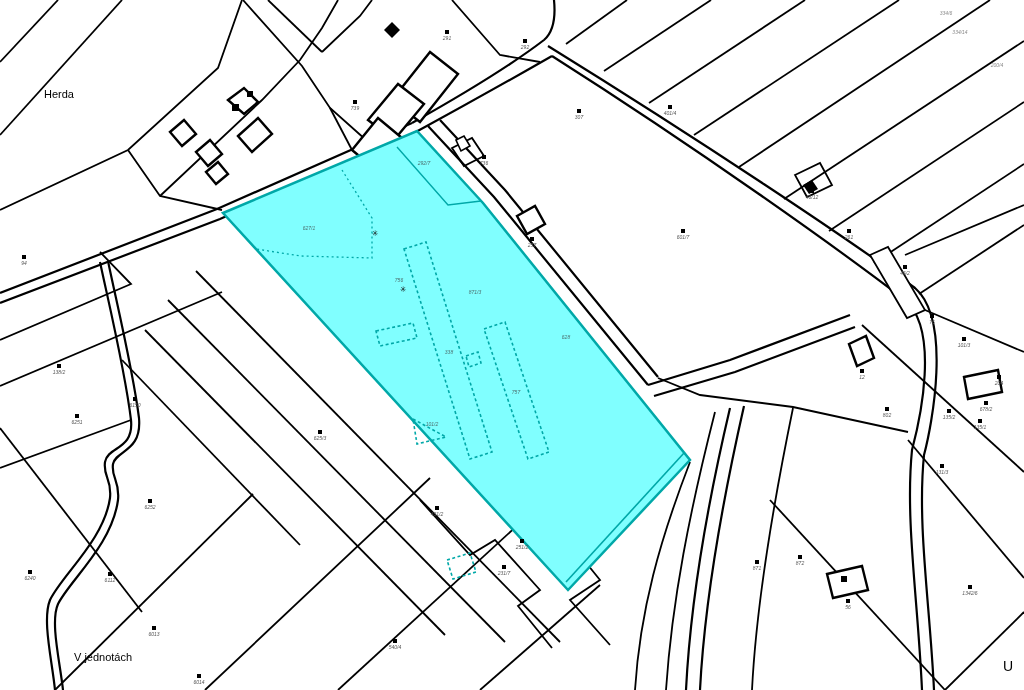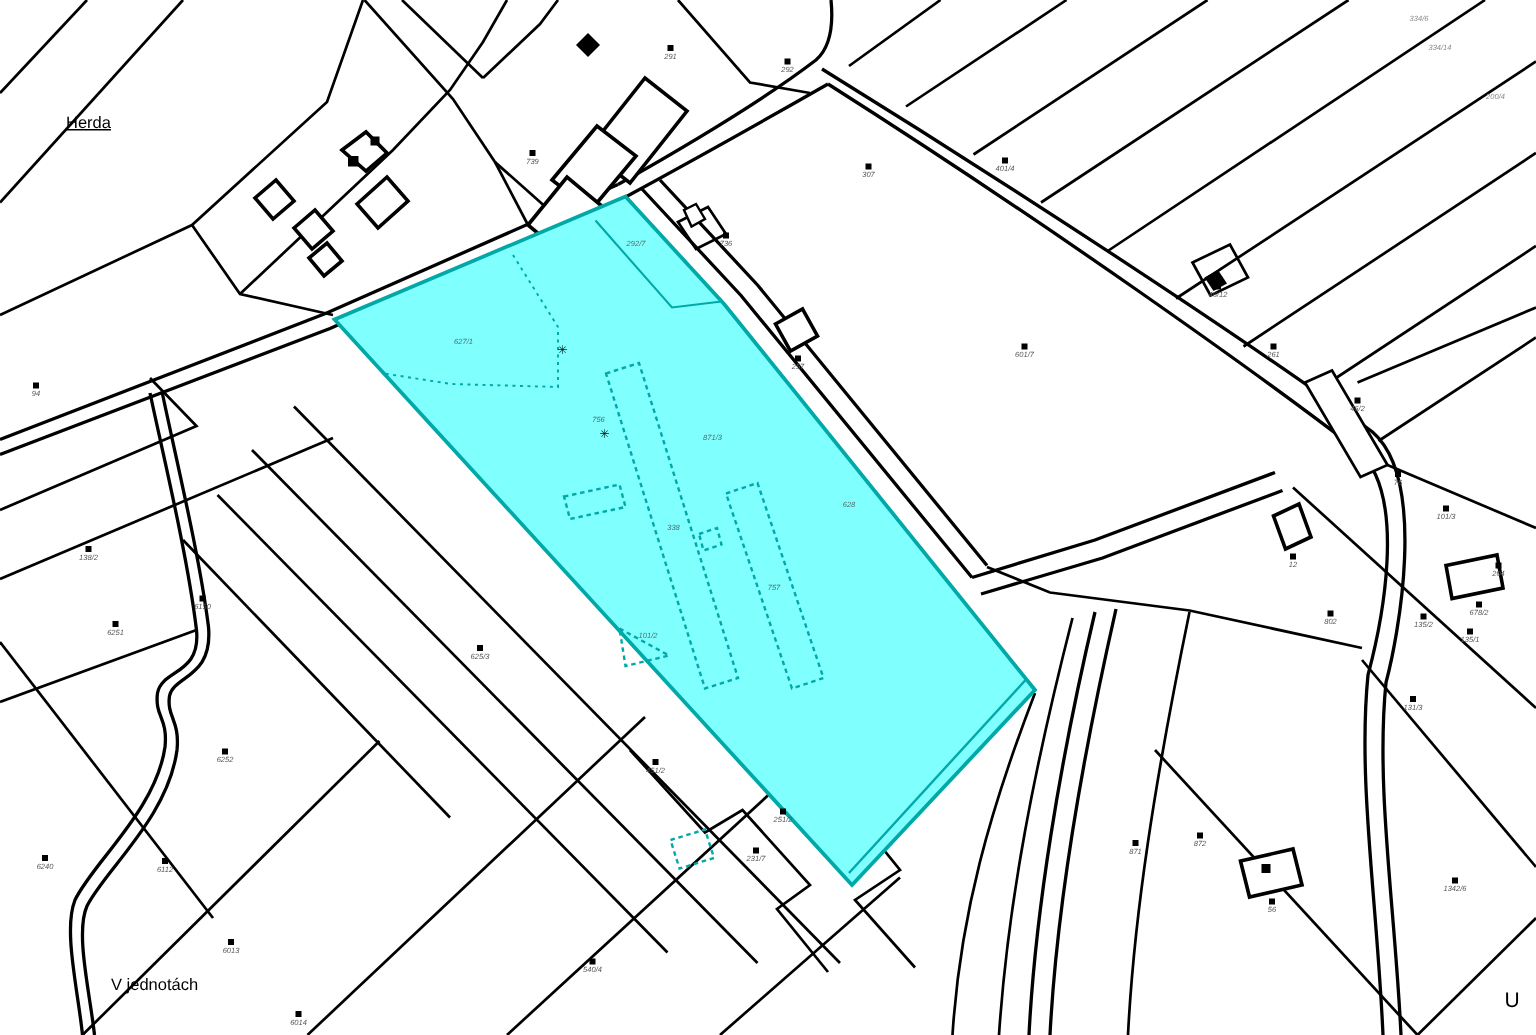--- a/index.html
+++ b/index.html
@@ -144,21 +144,21 @@
         <polygon points="404,249 426,242 492,452 470,459"></polygon>
         <polygon points="466,356 478,352 481,363 469,367"></polygon>
         <polygon points="484,329 505,322 549,452 528,459"></polygon>
         <polygon points="376,331 413,323 417,338 380,346"></polygon>
         <polygon points="413,419 446,437 417,444"></polygon>
         <polygon points="447,560 470,553 476,572 453,579"></polygon>
       </g>
     </g>
   </svg>
 
-  <div class="map-label" style="left:44px;top:76px;text-decoration:underline;">Herda</div>
+  <div class="map-label" style="left:44px;top:88px;">Herda</div>
   <div class="map-label" style="left:74px;top:651px;">V jednotách</div>
   <div class="corner-label" style="left:1003px;top:658px;">U</div>
 
   <div>
       <div class="marker-sq" style="left: 28px; top: 570px;"></div>
       <div class="marker-label" style="left: 30px; top: 575px;">6240</div>
       <div class="marker-sq" style="left: 108px; top: 572px;"></div>
       <div class="marker-label" style="left: 110px; top: 577px;">6112</div>
       <div class="marker-sq" style="left: 152px; top: 626px;"></div>
       <div class="marker-label" style="left: 154px; top: 631px;">6013</div>

